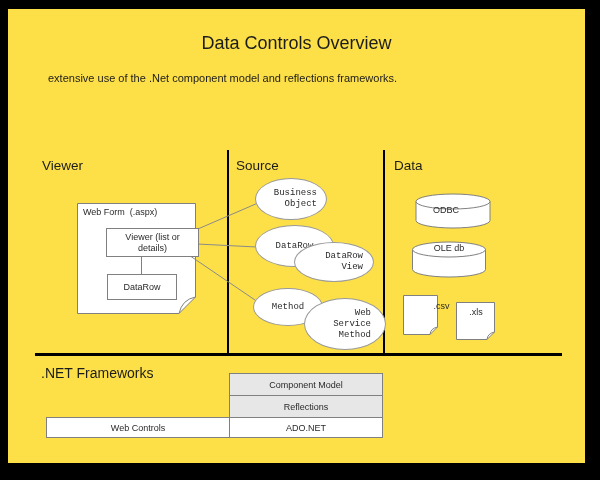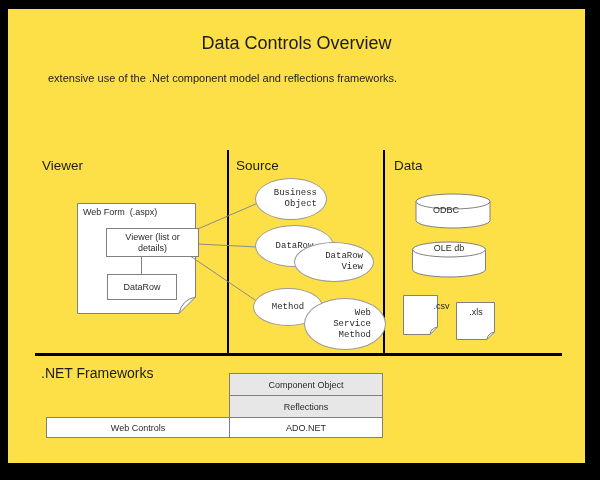--- a/index.html
+++ b/index.html
@@ -134,18 +134,18 @@
   <div id="el-datarow-view" class="ellipse">DataRow View</div>
   <div id="el-method" class="ellipse">Method</div>
   <div id="el-wsm" class="ellipse">Web Service Method</div>
 
   <div id="odbc-label" class="cyl-label">ODBC</div>
   <div id="oledb-label" class="cyl-label">OLE db</div>
   <div id="csv-label" class="cyl-label">.csv</div>
   <div id="xls-label" class="cyl-label">.xls</div>
 
   <div id="frameworks-header" class="txt">.NET Frameworks</div>
-  <div id="fw-component" class="fw-box">Component Object</div>
+  <div id="fw-component" class="fw-box">Component Model</div>
   <div id="fw-reflections" class="fw-box">Reflections</div>
   <div id="fw-webcontrols" class="fw-box">Web Controls</div>
   <div id="fw-adonet" class="fw-box">ADO.NET</div>
 
 </div>
 
 </body></html>

